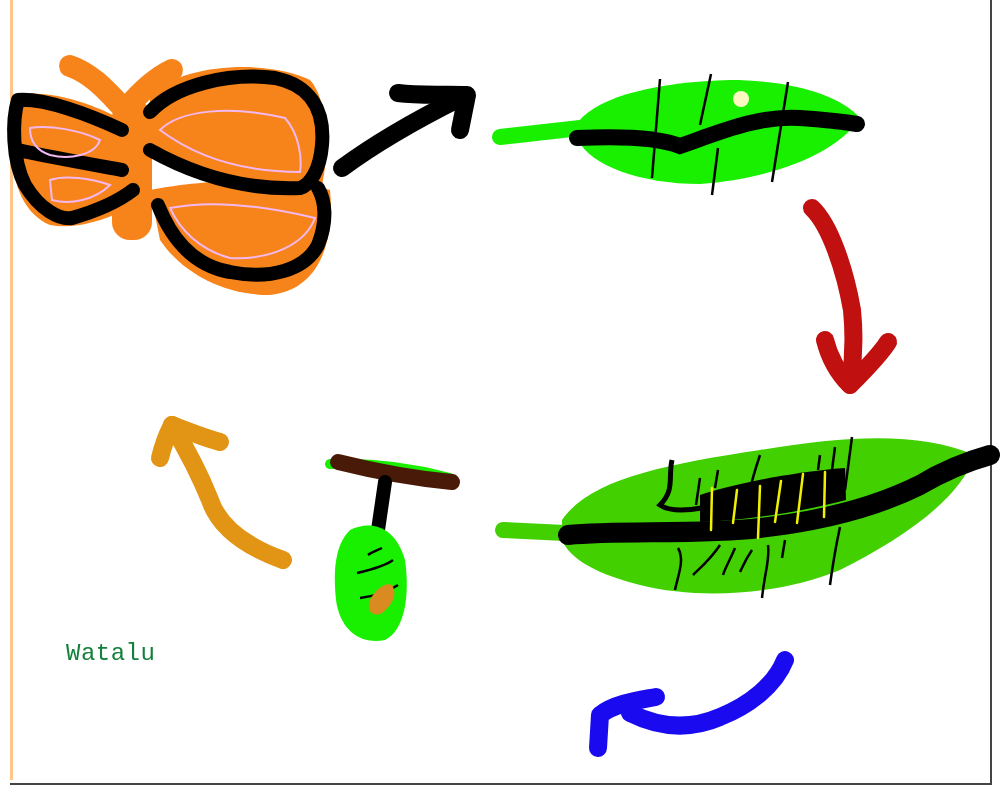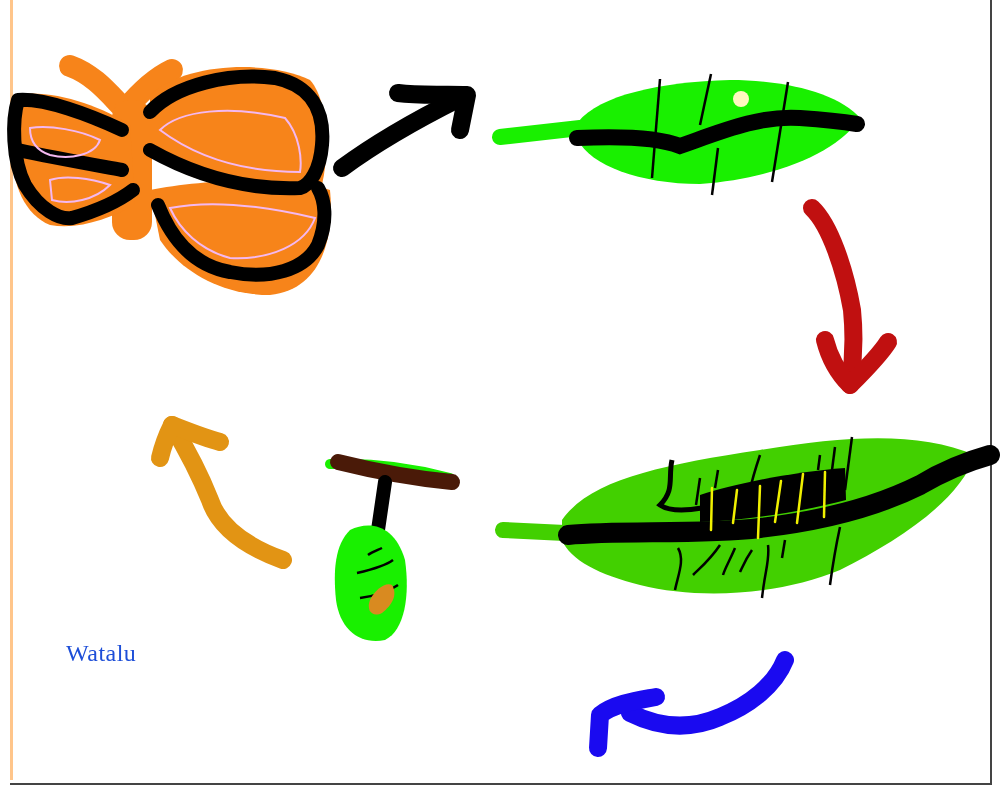--- a/index.html
+++ b/index.html
@@ -43,23 +43,23 @@
     }
     svg#drawing {
       position: absolute;
       left: 0;
       top: 0;
     }
     #author-label {
       position: absolute;
       left: 66px;
       top: 640px;
-      font-family: Liberation Serif, serif;
+      font-family: Liberation Mono, monospace;
       font-size: 24px;
-      color: #1d4ed8;
+      color: #15803d;
       letter-spacing: 0.5px;
     }
   </style>
 </head>
 <body>
 
 <div id="canvas-wrap">
   <div id="left-edge"></div>
   <div id="right-edge"></div>
   <div id="bottom-edge"></div>

